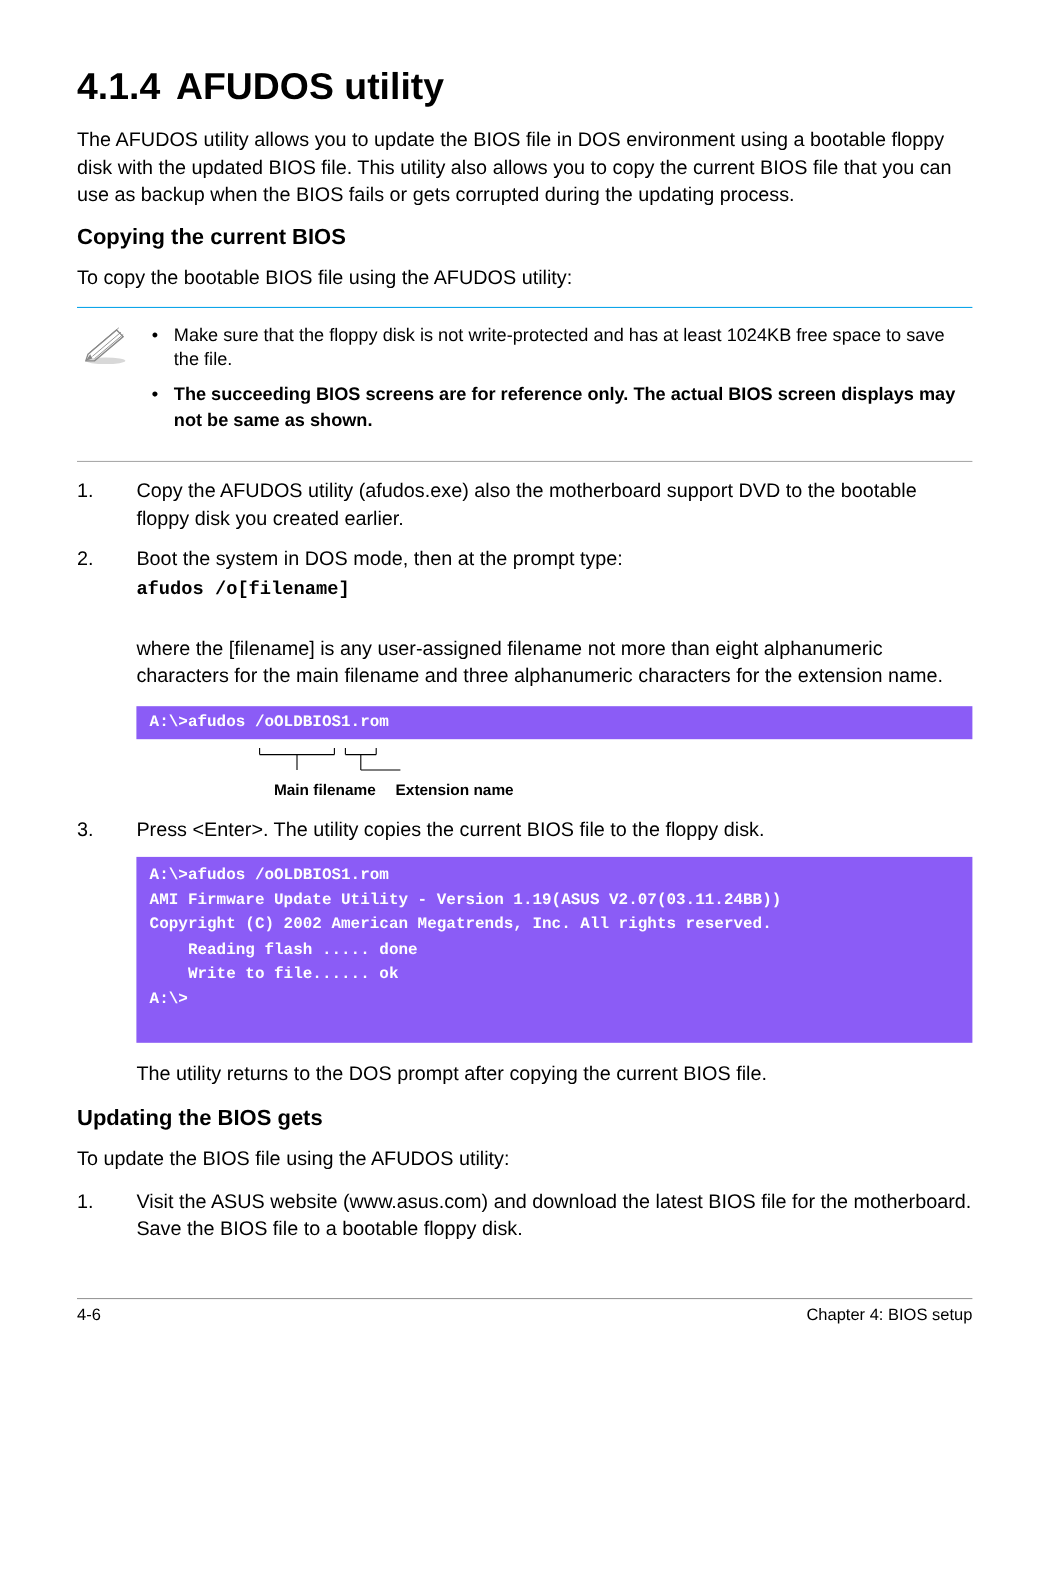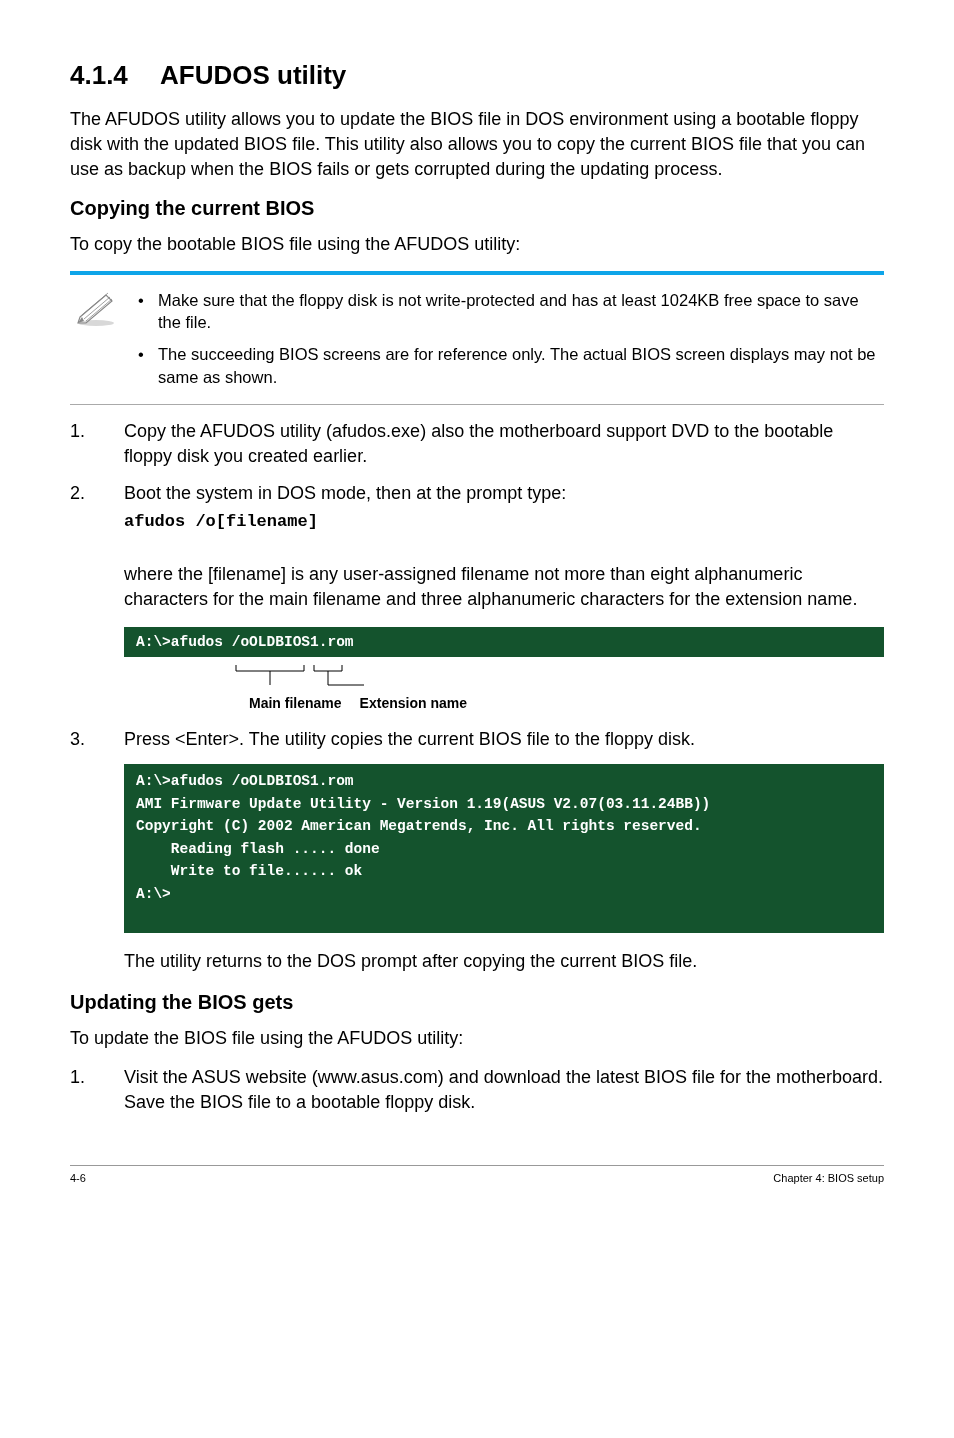--- a/index.html
+++ b/index.html
@@ -9,41 +9,41 @@
     }
     body {
       font-family: Arial, Helvetica, sans-serif;
       background: #fff;
       width: 954px;
       margin: 0 auto;
       padding: 60px 70px 30px 70px;
       color: #000;
     }
     h2.section-heading {
-      font-size: 26px;
+      font-size: 34px;
       font-weight: bold;
       margin-bottom: 16px;
     }
     .section-num {
       display: inline-block;
       width: 90px;
     }
     p.body-text {
       font-size: 18px;
       line-height: 1.4;
       margin-bottom: 14px;
     }
     h3.subheading {
       font-size: 20px;
       font-weight: bold;
       margin-top: 0;
       margin-bottom: 12px;
     }
     .note-box {
-      border-top: 4px solid #0ea5e9;
+      border-top: 1px solid #0ea5e9;
       border-bottom: 1px solid #aaa;
       padding: 14px 0;
       margin: 14px 0;
       display: flex;
       align-items: flex-start;
     }
     .note-icon {
       width: 60px;
       flex-shrink: 0;
       padding-left: 4px;
@@ -66,21 +66,22 @@
       margin-bottom: 10px;
       position: relative;
     }
     .note-content li::before {
       content: "•";
       position: absolute;
       left: -20px;
       top: 0;
     }
     .note-content li:last-child {
-      margin-bottom: 2px;
+      margin-bottom: 12px;
+      font-weight: bold;
     }
     ol.steps {
       list-style: none;
       counter-reset: step;
       margin: 12px 0;
     }
     ol.steps > li {
       counter-increment: step;
       position: relative;
       padding-left: 54px;
@@ -99,21 +100,21 @@
       font-weight: bold;
       font-size: 17px;
       display: block;
       margin-top: 4px;
     }
     .sub-para {
       margin-top: 28px;
       margin-bottom: 14px;
     }
     .terminal {
-      background: #14532d;
+      background: #8b5cf6;
       color: #fff;
       font-family: "Courier New", monospace;
       font-size: 14.5px;
       font-weight: bold;
       padding: 6px 12px;
       margin-left: 54px;
       margin-top: 8px;
       margin-bottom: 8px;
       white-space: pre;
       line-height: 1.55;
@@ -147,21 +148,21 @@
     .after-terminal-para {
       padding-left: 54px;
       font-size: 18px;
       line-height: 1.4;
       margin-top: 16px;
       margin-bottom: 16px;
     }
     .footer {
       display: flex;
       justify-content: space-between;
-      font-size: 11px;
+      font-size: 15px;
       margin-top: 50px;
       border-top: 1px solid #999;
       padding-top: 6px;
     }
   </style>
 </head>
 <body>
 
 <h2 class="section-heading">
   <span class="section-num">4.1.4</span><span>AFUDOS utility</span>

